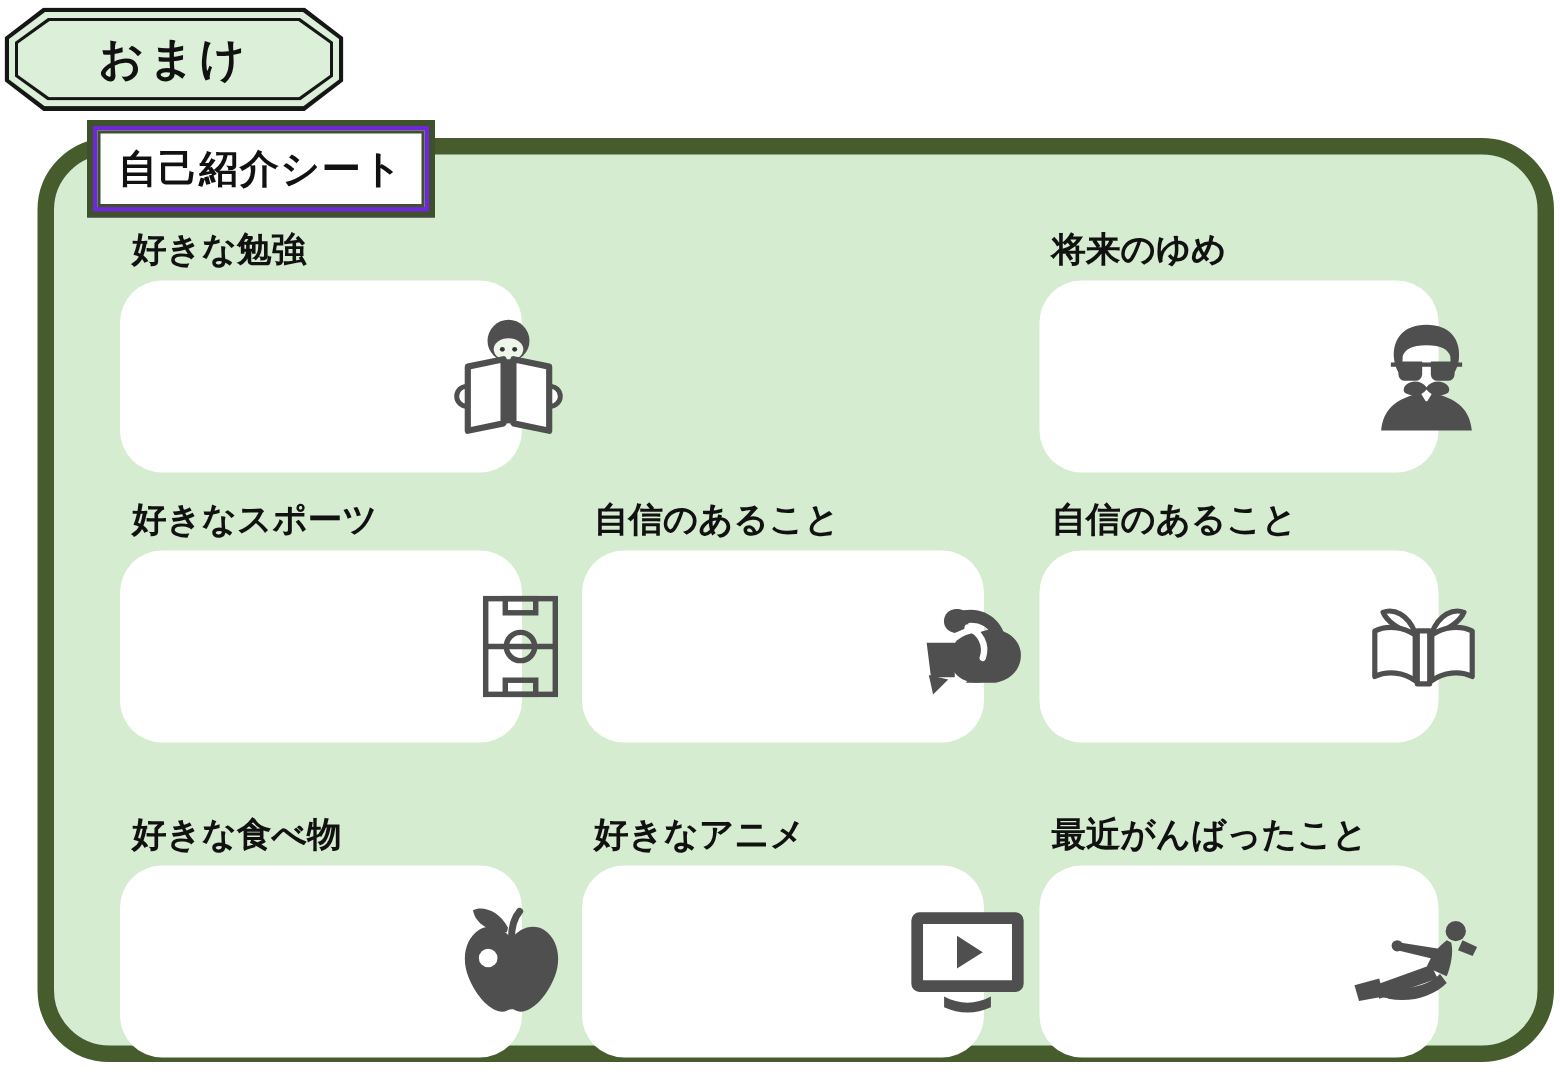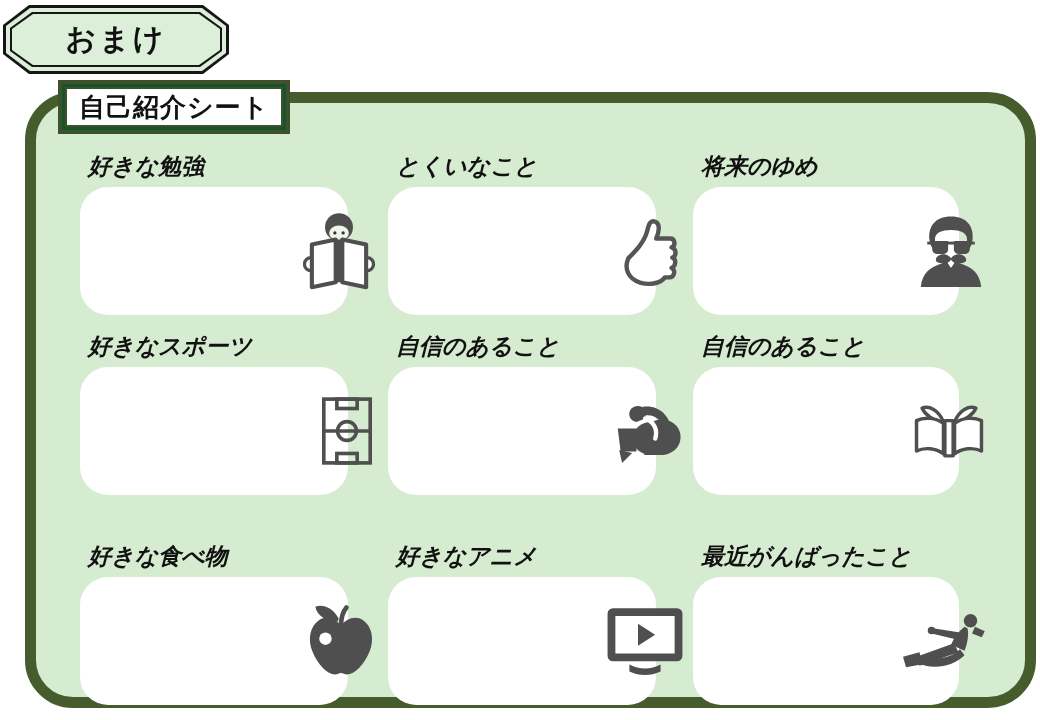--- a/index.html
+++ b/index.html
@@ -18,36 +18,36 @@
     clip-path:polygon(26px 0,calc(100% - 26px) 0,100% 20px,100% calc(100% - 20px),calc(100% - 26px) 100%,26px 100%,0 calc(100% - 20px),0 20px); }
   .badge .l2 { inset:3px; background:#dcefd9;
     clip-path:polygon(24px 0,calc(100% - 24px) 0,100% 18px,100% calc(100% - 18px),calc(100% - 24px) 100%,24px 100%,0 calc(100% - 18px),0 18px); }
   .badge .l3 { inset:7px; background:#161616;
     clip-path:polygon(22px 0,calc(100% - 22px) 0,100% 16px,100% calc(100% - 16px),calc(100% - 22px) 100%,22px 100%,0 calc(100% - 16px),0 16px); }
   .badge .l4 { inset:9px; background:#dcefd9; display:flex; align-items:center; justify-content:center;
     clip-path:polygon(21px 0,calc(100% - 21px) 0,100% 15px,100% calc(100% - 15px),calc(100% - 21px) 100%,21px 100%,0 calc(100% - 15px),0 15px);
     font-size:30px; font-weight:bold; color:#111; letter-spacing:3px;border-radius:14px; }
 
   
-  .title-plate { position:absolute; left:58px; top:80px; width:232px; height:54px;
-                 background:#14532d; border:4px solid #3f512a; padding:3px; z-index:20; }
+  .title-plate { position:absolute; left:58px; top:80px; width:232px; height:65px;
+                 background:#6d28d9; border:4px solid #3f512a; padding:3px; z-index:20; }
   .title-inner { width:100%; height:100%; border:2px solid #3f512a; background:#fff;
                  display:flex; align-items:center; justify-content:center;
                  font-size:26px; font-weight:bold; color:#111; letter-spacing:1px; white-space:nowrap; }
 
   
   .cell { position:absolute; z-index:10; }
   .c0 { left:80px;  width:268px; }
   .c1 { left:388px; width:268px; }
   .c2 { left:693px; width:266px; }
   .r0 { top:153px; }
   .r1 { top:333px; }
   .r2 { top:495px;margin-top:48px; }
   .cell-label { font-size:23px; line-height:26px; font-weight:bold; color:#111;
-                padding-left:8px; margin-bottom:8px; white-space:nowrap;font-style:italic; }
+                padding-left:8px; margin-bottom:8px; white-space:nowrap; }
   .box { position:relative; height:128px; background:#ffffff; border-radius:28px; }
   .icon { position:absolute; right:-28px; top:50%; transform:translateY(-50%); line-height:0; }
 </style>
 </head>
 <body>
 
 <div class="stage">
 
   <div class="sheet"></div>
 
@@ -74,30 +74,20 @@
           <circle cx="11" cy="66" r="8" fill="#fff" stroke="#4f4f4f" stroke-width="4"></circle>
           <circle cx="79" cy="66" r="8" fill="#fff" stroke="#4f4f4f" stroke-width="4"></circle>
           <path d="M12 42 L41 36 L41 88 L12 94 Z" fill="#fff" stroke="#4f4f4f" stroke-width="5" stroke-linejoin="round"></path>
           <path d="M78 42 L49 36 L49 88 L78 94 Z" fill="#fff" stroke="#4f4f4f" stroke-width="5" stroke-linejoin="round"></path>
           <rect x="41" y="36" width="8" height="52" fill="#4f4f4f"></rect>
         </svg>
       </span>
     </div>
   </div>
 
-  <div class="cell c1 r0">
-    <div class="cell-label">とくいなこと</div>
-    <div class="box">
-      <span class="icon">
-        <svg width="66" height="80" viewBox="0 0 90 100">
-          <path d="M14 60 C8 74 14 88 30 93 C44 97 58 94 64 86 L70 86 C77 86 79 76 73 73 C79 71 80 61 74 59 C80 57 80 47 73 45 C79 43 78 33 71 33 L52 33 C56 24 58 13 51 10 C44 7 42 14 40 22 C36 38 24 50 14 60 Z" fill="#fff" stroke="#555" stroke-width="6" stroke-linejoin="round" stroke-linecap="round"></path>
-        </svg>
-      </span>
-    </div>
-  </div>
 
   <div class="cell c2 r0">
     <div class="cell-label">将来のゆめ</div>
     <div class="box">
       <span class="icon">
         <svg width="72" height="86" viewBox="0 0 100 100">
           <path d="M50 2 C28 2 18 16 20 34 C21 42 24 47 27 49 L28 31 C30 25 36 21 50 21 C64 21 70 25 72 31 L73 49 C76 47 79 42 80 34 C82 16 72 2 50 2 Z" fill="#4f4f4f"></path>
           <path d="M24 36 h22 v12 a6 6 0 0 1 -6 6 h-10 a6 6 0 0 1 -6 -6 Z" fill="#4f4f4f"></path>
           <path d="M54 36 h22 v12 a6 6 0 0 1 -6 6 h-10 a6 6 0 0 1 -6 -6 Z" fill="#4f4f4f"></path>
           <rect x="44" y="37" width="12" height="4" fill="#4f4f4f"></rect>

